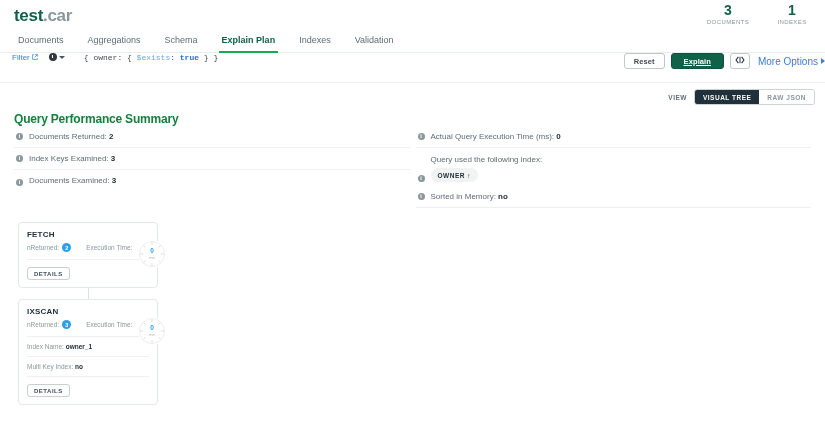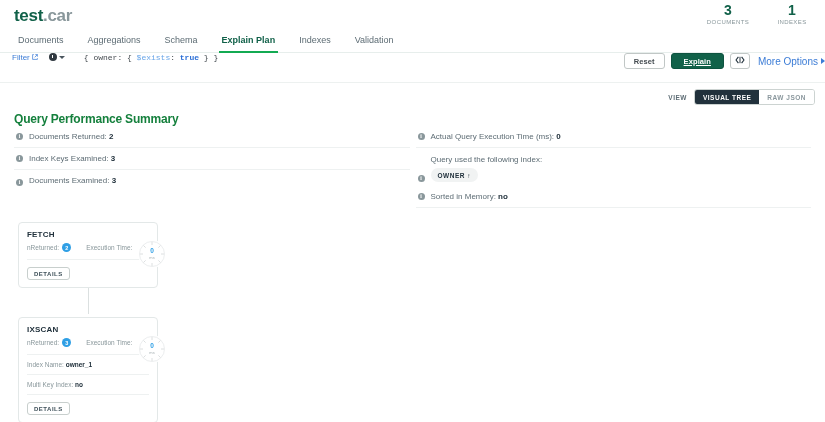--- a/index.html
+++ b/index.html
@@ -310,21 +310,21 @@
     background: #dbe0e0;
   }
   .node {
     width: 140px;
     border: 1px solid #e3e8e8;
     border-radius: 4px;
     background: #fff;
     box-sizing: border-box;
     position: relative;
     padding: 7px 8px 7px 8px;
-    margin-bottom: 29px;
+    margin-bottom: 11px;
   }
   .node-title {
     font-size: 8px;
     font-weight: bold;
     color: #21313c;
     letter-spacing: 0.2px;
     margin-bottom: 4px;
   }
   .node-line1 {
     display: flex;

